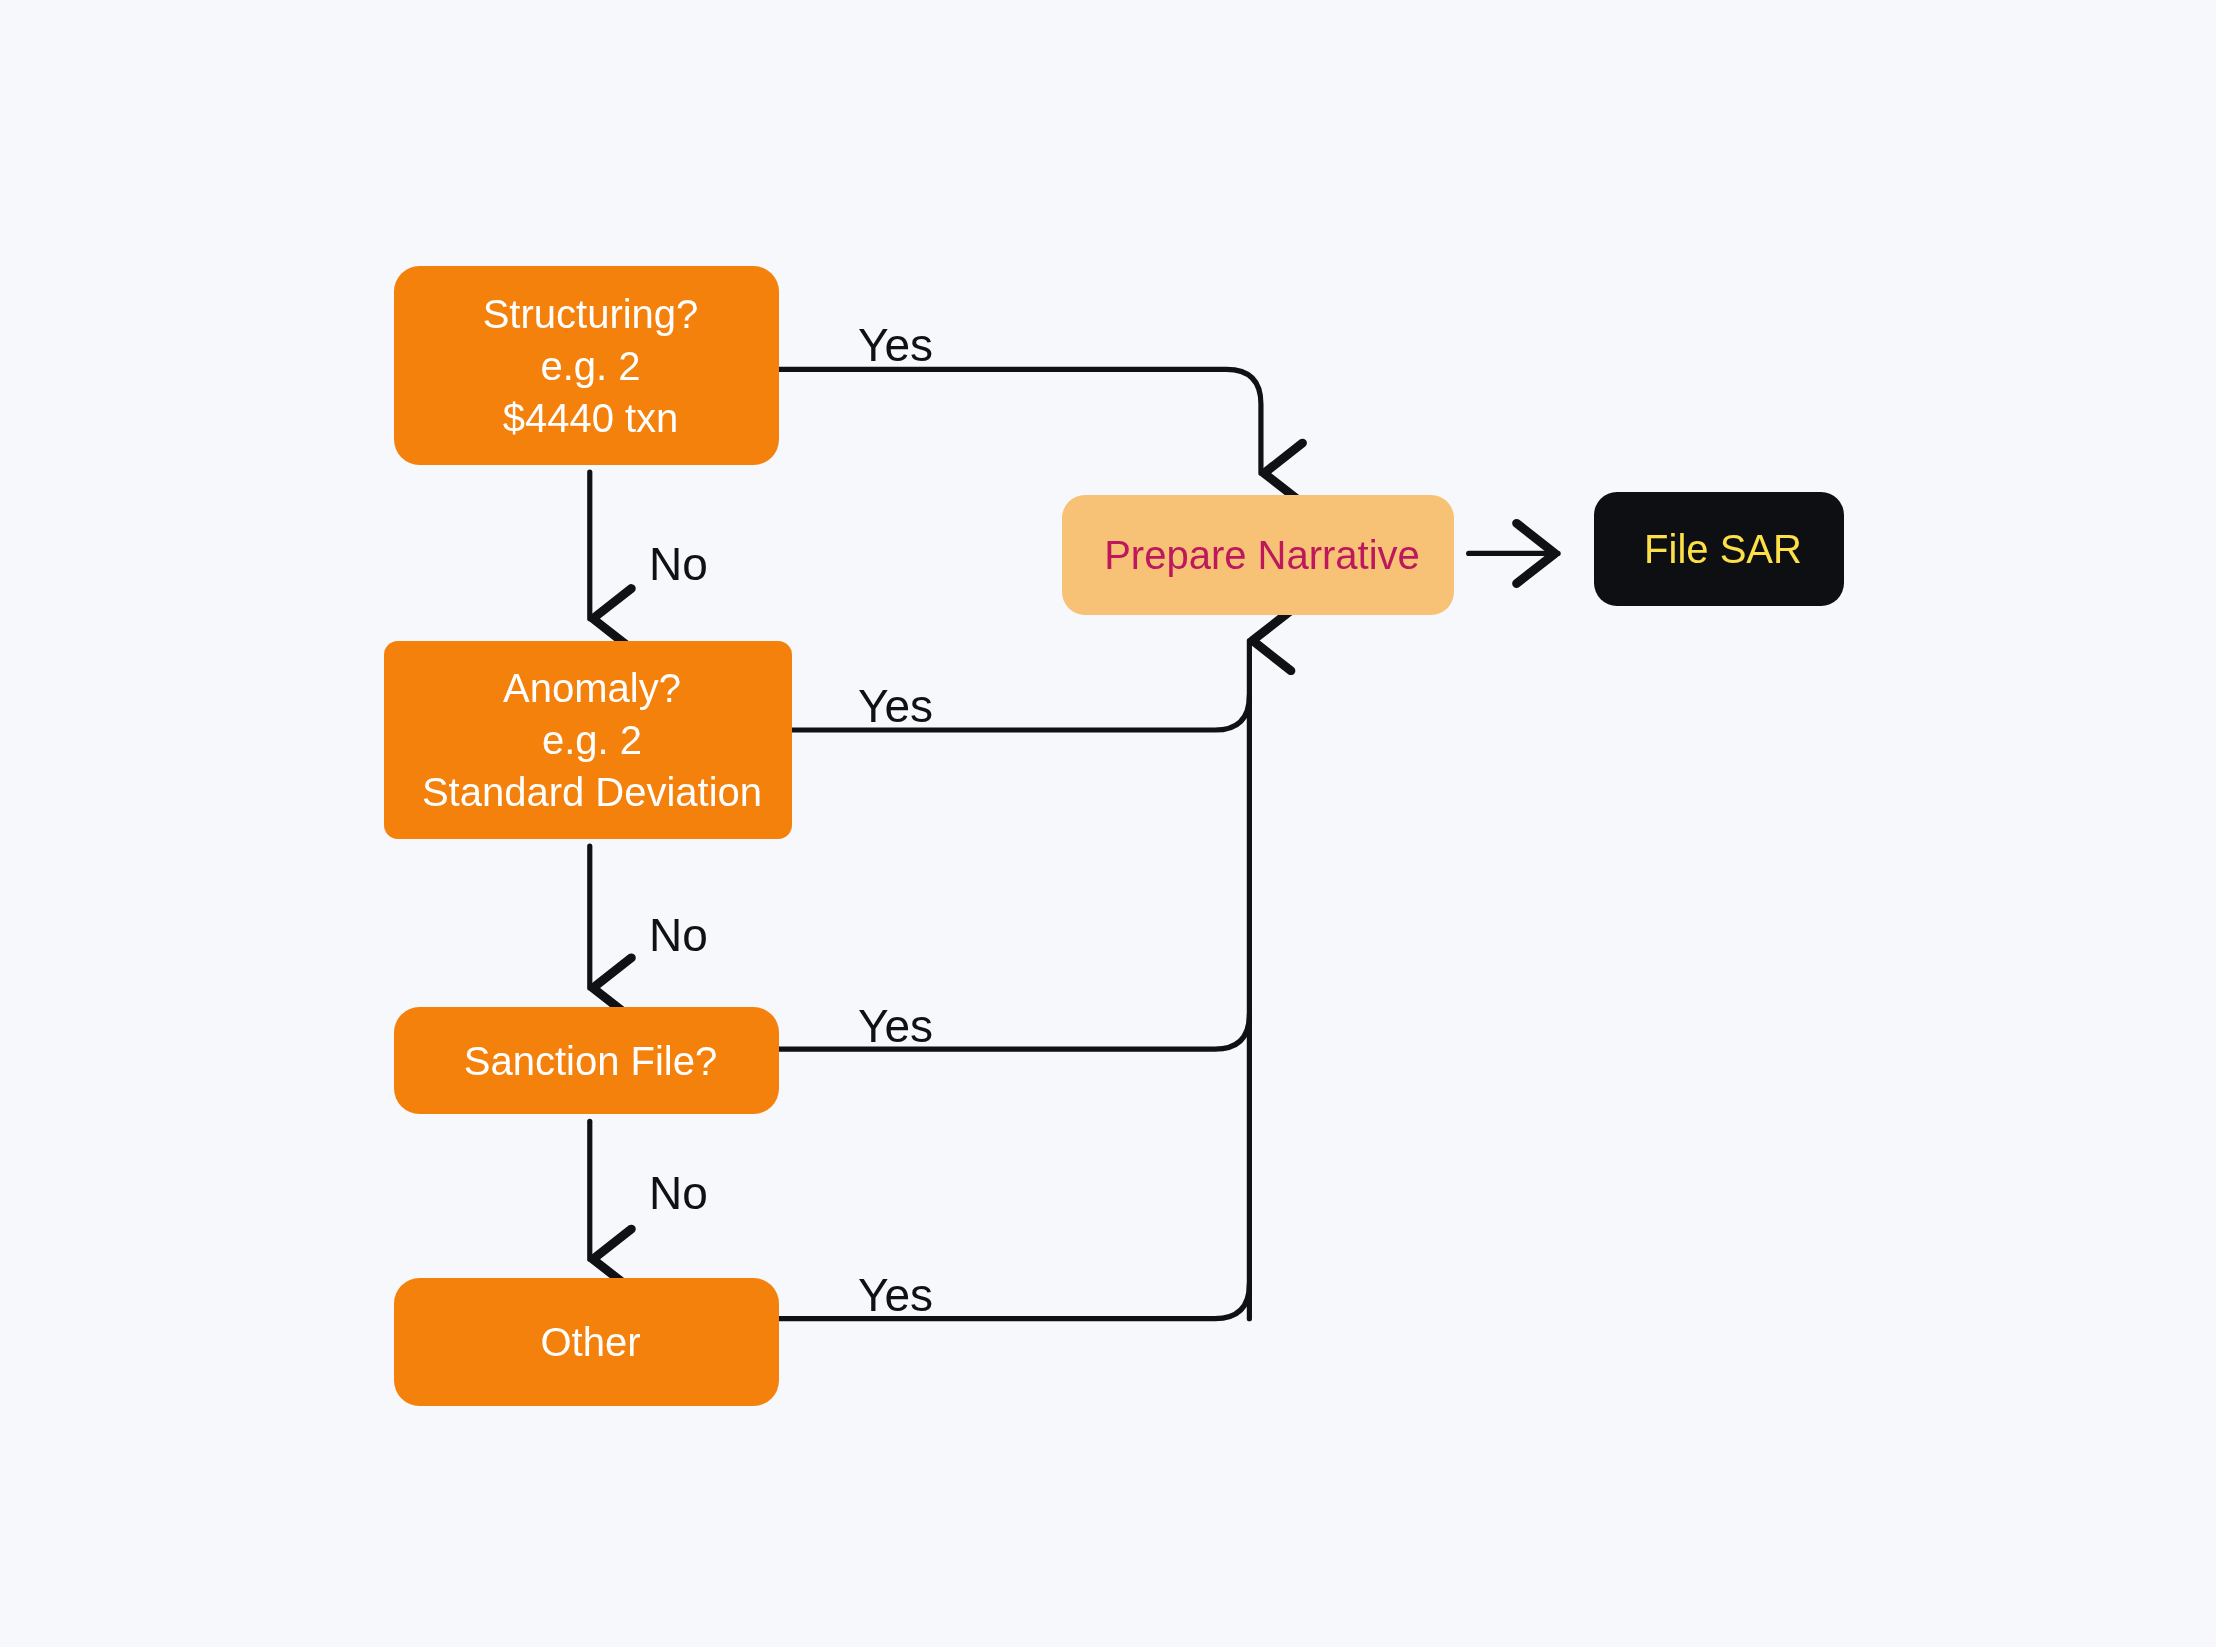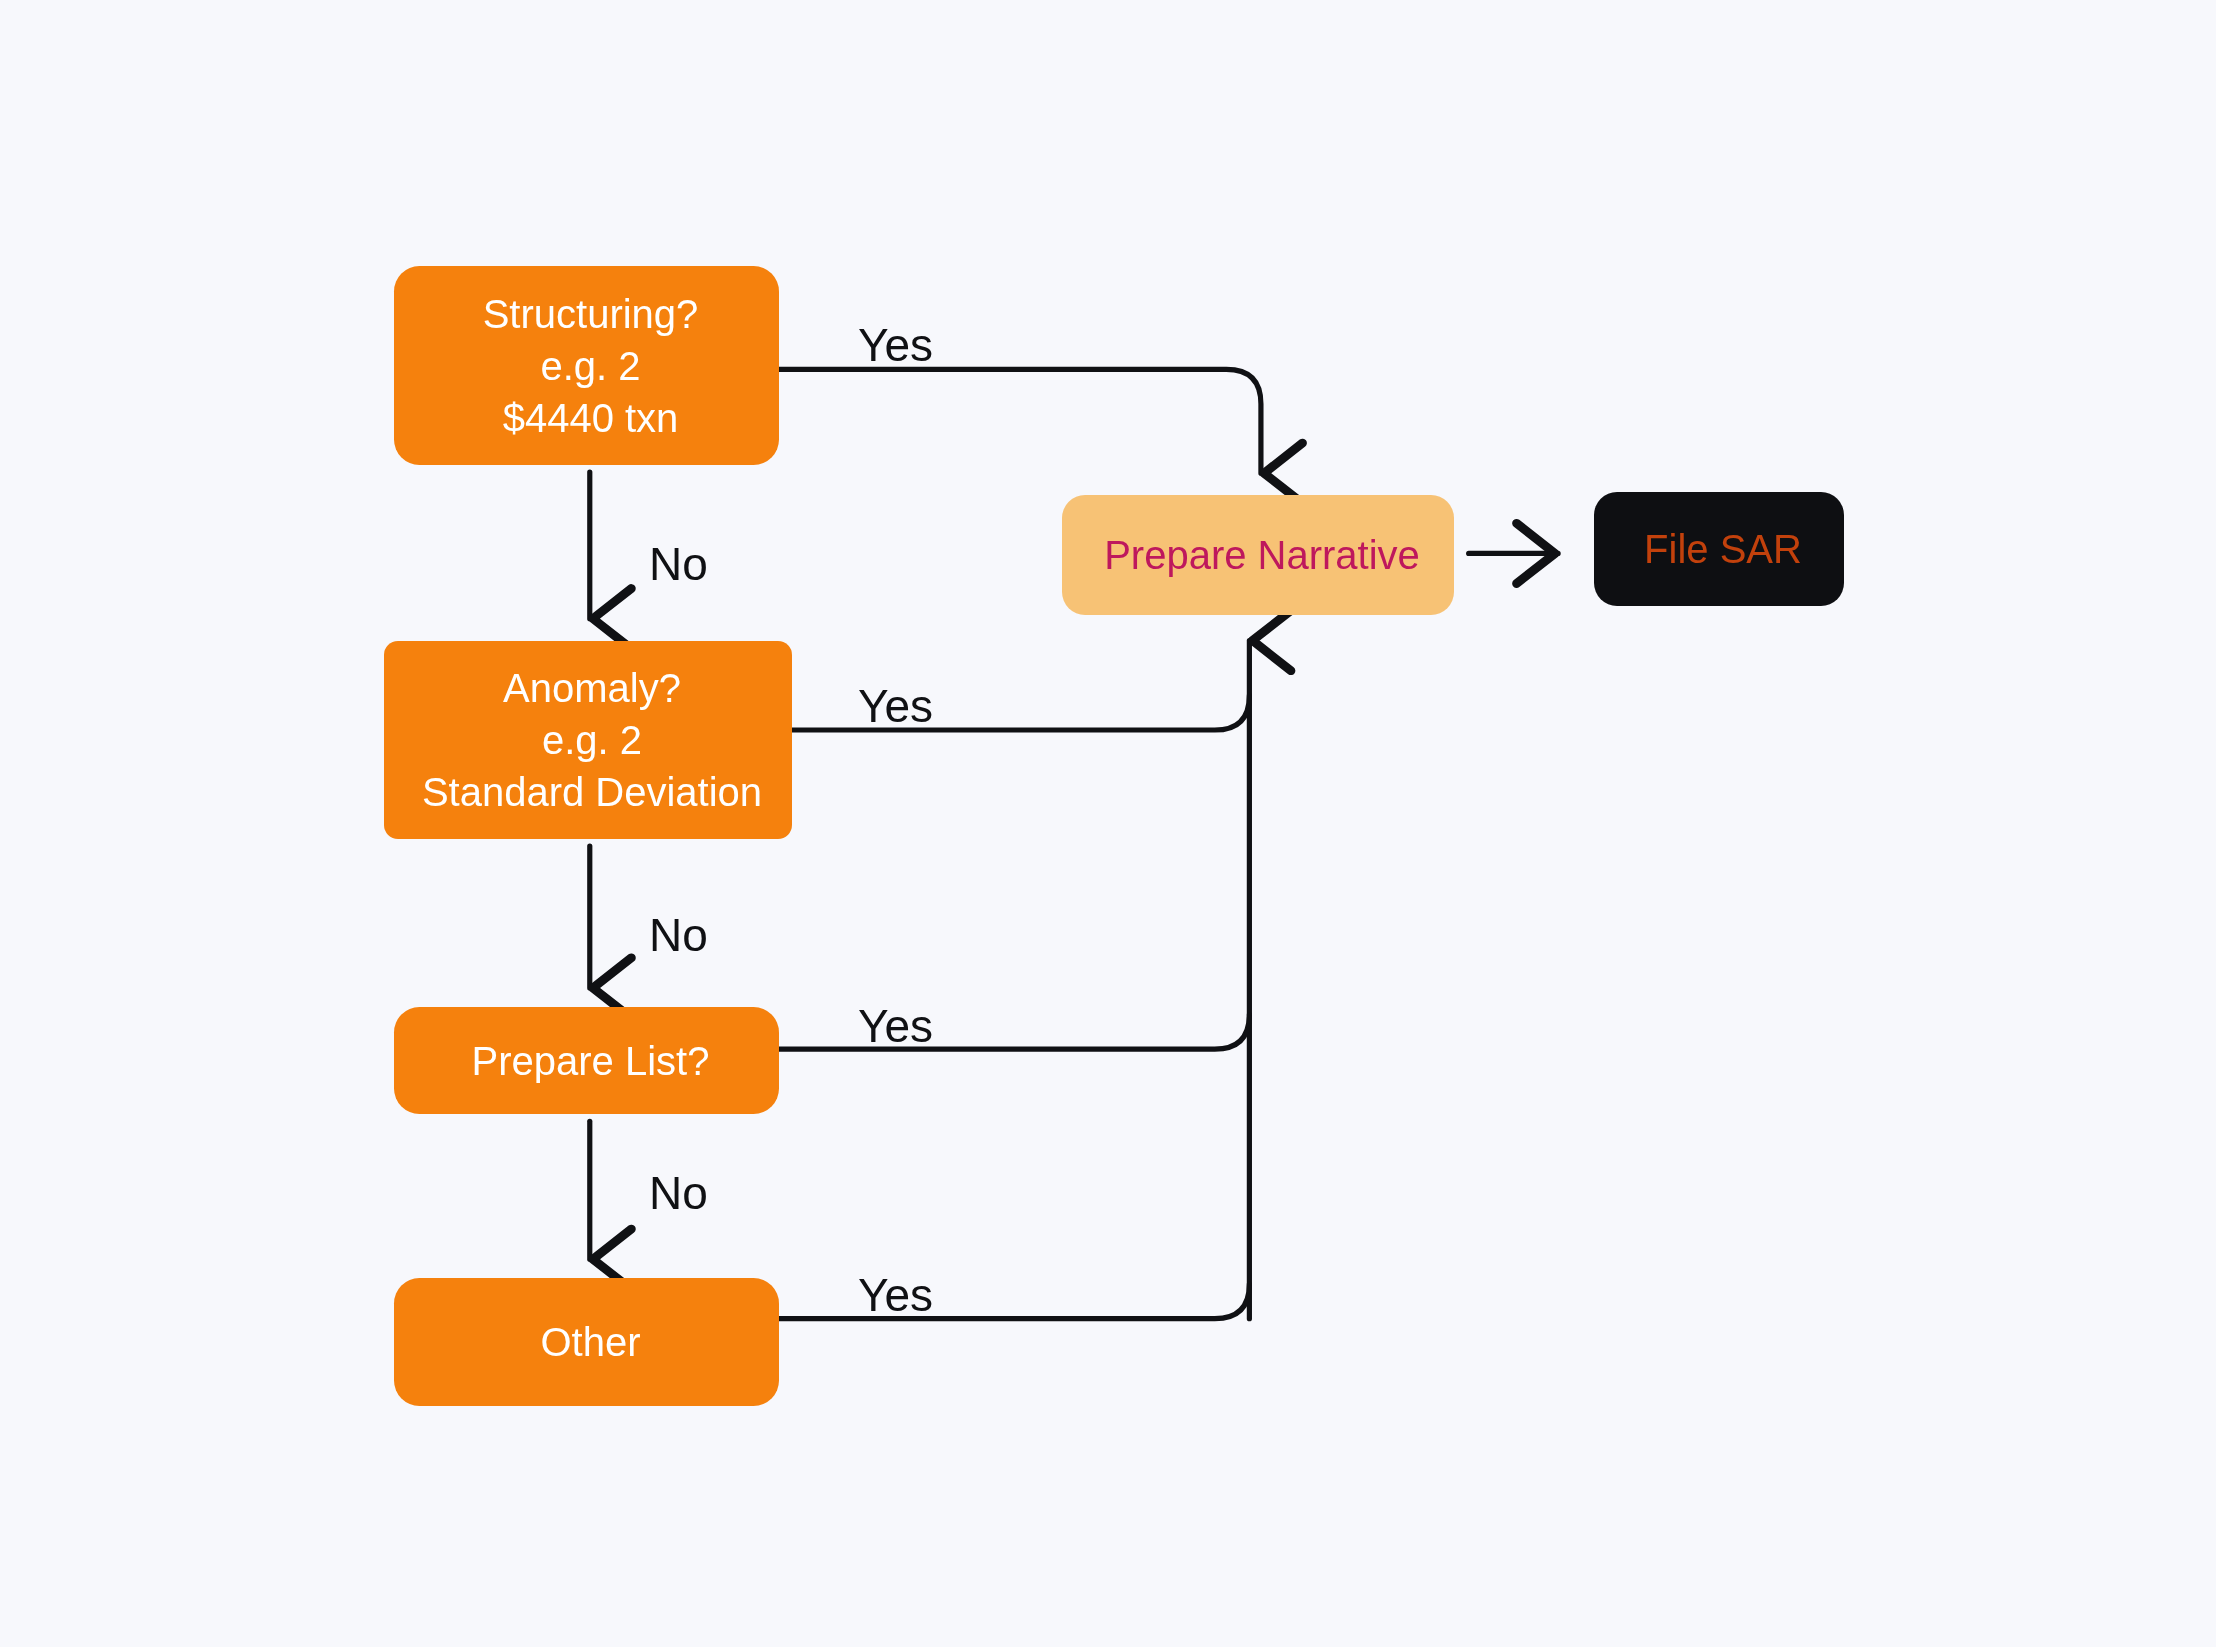--- a/index.html
+++ b/index.html
@@ -50,21 +50,21 @@
   }
   .node.process {
     background: #f7c275;
     color: #be185d;
     font-size: 40px;
     font-weight: 400;
     border-radius: 23px;
   }
   .node.terminal {
     background: #0e0f12;
-    color: #c2410c;
+    color: #fde047;
     font-size: 40px;
     font-weight: 400;
     border-radius: 23px;
   }
 
   
   #node-structuring   { left: 394px;  top: 266px;  width: 385px; height: 199px; }
   #node-anomaly       { left: 384px;  top: 641px; width: 408px; height: 198px; border-radius: 14px; }
   #node-sanction-list { left: 394px;  top: 1007px; width: 385px; height: 107px; }
   #node-other         { left: 394px;  top: 1278px; width: 385px; height: 128px; }
@@ -138,21 +138,21 @@
   </svg>
 
   <div class="node decision" id="node-structuring">Structuring?
 e.g. 2
 $4440 txn</div>
 
   <div class="node decision" id="node-anomaly">Anomaly?
 e.g. 2
 Standard Deviation</div>
 
-  <div class="node decision" id="node-sanction-list">Prepare List?</div>
+  <div class="node decision" id="node-sanction-list">Sanction File?</div>
 
   <div class="node decision" id="node-other">Other</div>
 
   <div class="node process" id="node-prepare">Prepare Narrative</div>
 
   <div class="node terminal" id="node-file-sar">File SAR</div>
 
   <div class="edge-label" id="label-yes-1">Yes</div>
 
   <div class="edge-label" id="label-no-1">No</div>

